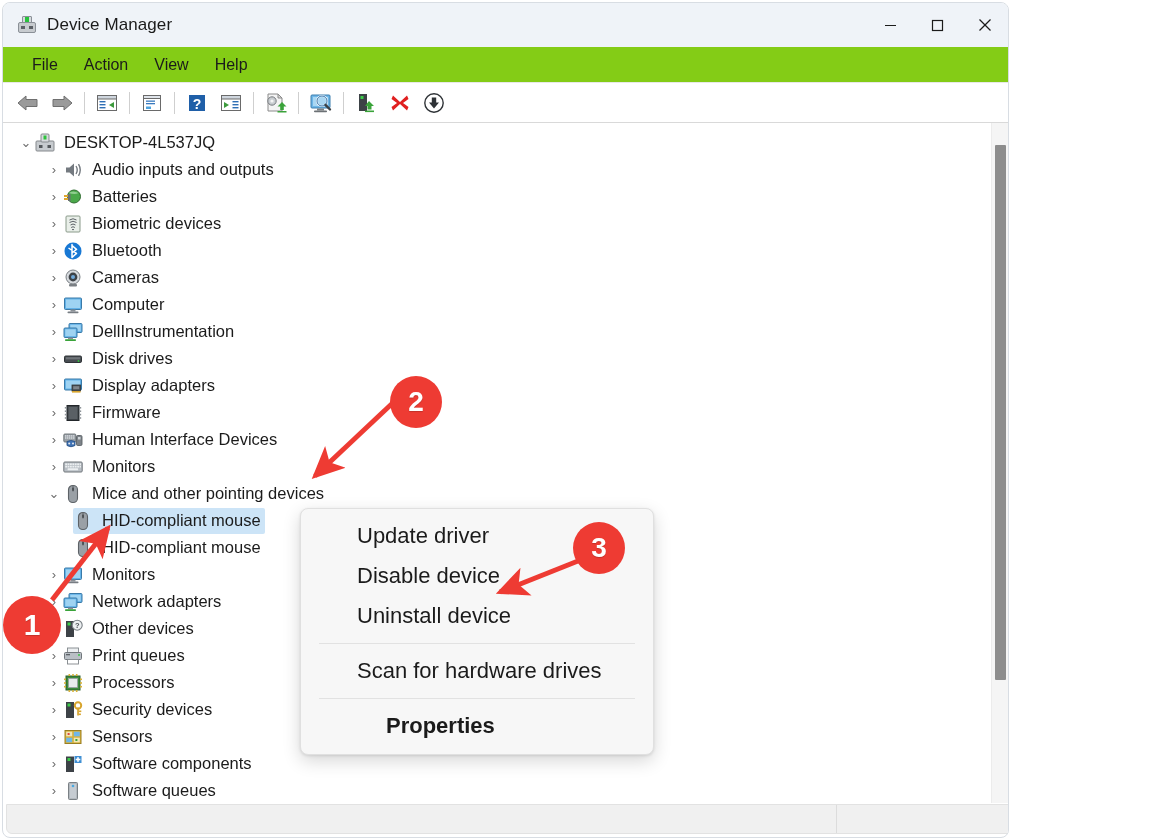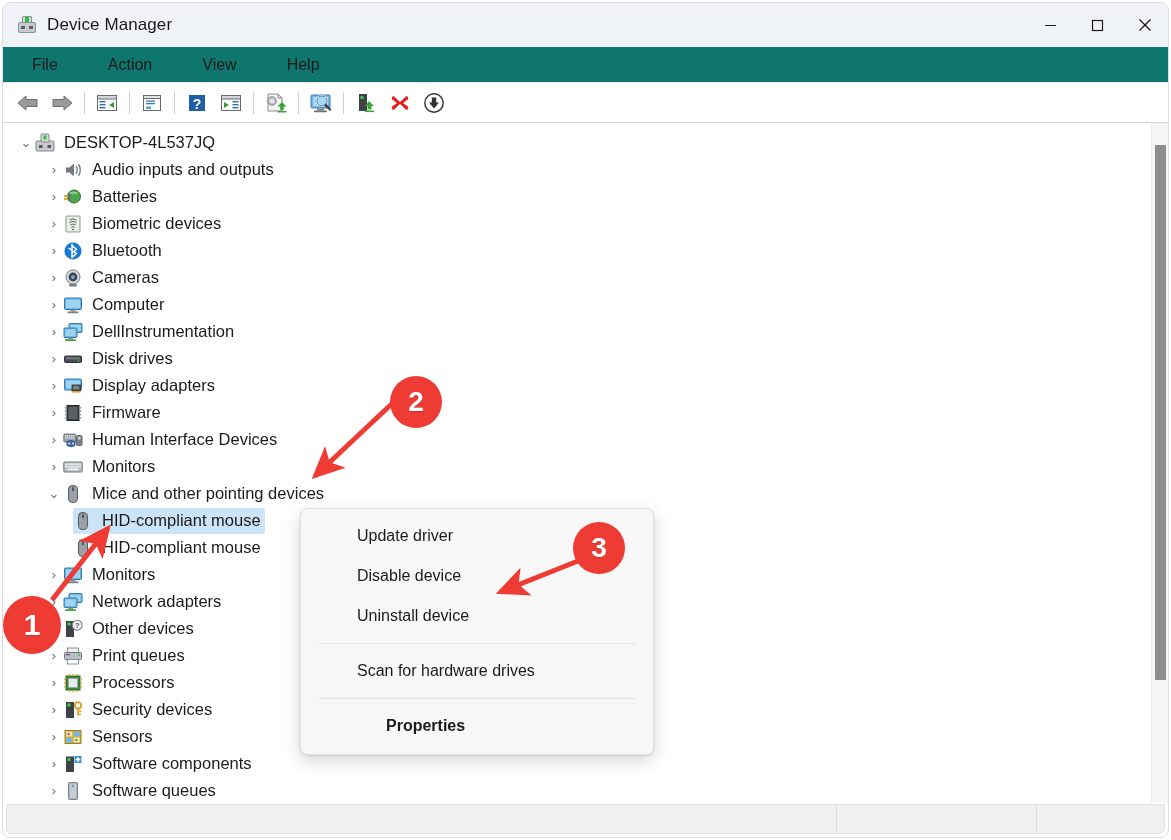--- a/index.html
+++ b/index.html
@@ -13,21 +13,21 @@
   #app {
     position: relative;
     width: 1171px; height: 840px;
     background: #ffffff;
   }
 
   
   .window {
     position: absolute;
     left: 2px; top: 2px;
-    width: 1167px; height: 836px;
+    width: 1007px; height: 836px;
     background: #ffffff;
     border-radius: 8px;
     border: 1px solid #d8dde3;
     overflow: hidden;
   }
 
   
   .titlebar {
     position: relative;
     height: 44px;
@@ -82,26 +82,25 @@
   .wbtn {
     width: 47px; height: 44px;
     display: flex; align-items: center; justify-content: center;
     cursor: default;
   }
   .wbtn svg { display: block; }
 
   
   .menubar {
     height: 36px;
-    background: #0f766e;
+    background: #84cc16;
     display: flex;
     align-items: center;
     padding-left: 16px;
     border-bottom: 1px solid #e8e8e8;
-    gap: 24px;
   }
   .menu-item {
     font-size: 16px;
     color: #1b1b1b;
     padding: 4px 13px;
     cursor: default;
     border-radius: 3px;
   }
 
   
@@ -217,21 +216,21 @@
     border-radius: 8px;
     box-shadow: 0 6px 18px rgba(0,0,0,0.16), 0 1px 3px rgba(0,0,0,0.10);
     padding: 7px 0 8px 0;
     z-index: 40;
   }
   .ctx-item {
     height: 40px;
     display: flex;
     align-items: center;
     padding-left: 56px;
-    font-size: 16px;
+    font-size: 22px;
     color: #1b1b1b;
     cursor: default;
   }
   .ctx-item.bold { font-weight: bold; margin-left: 29px; }
   .ctx-sep {
     height: 1px;
     background: #e2e2e2;
     margin: 7px 18px 7px 18px;
   }
 

